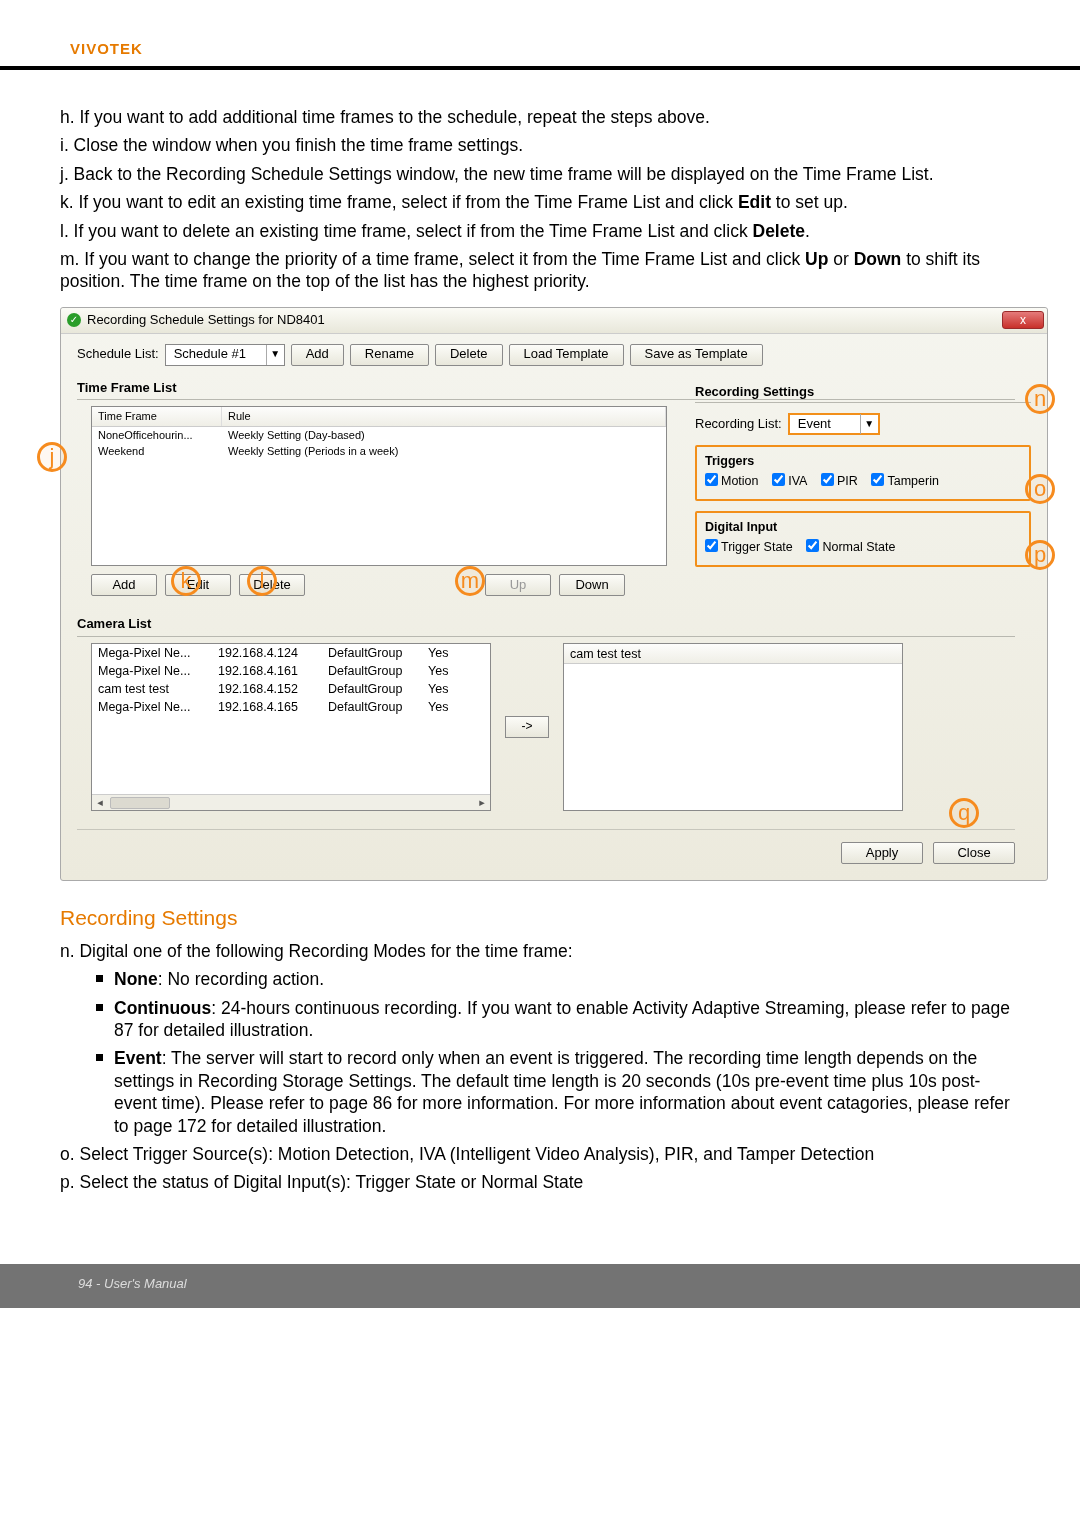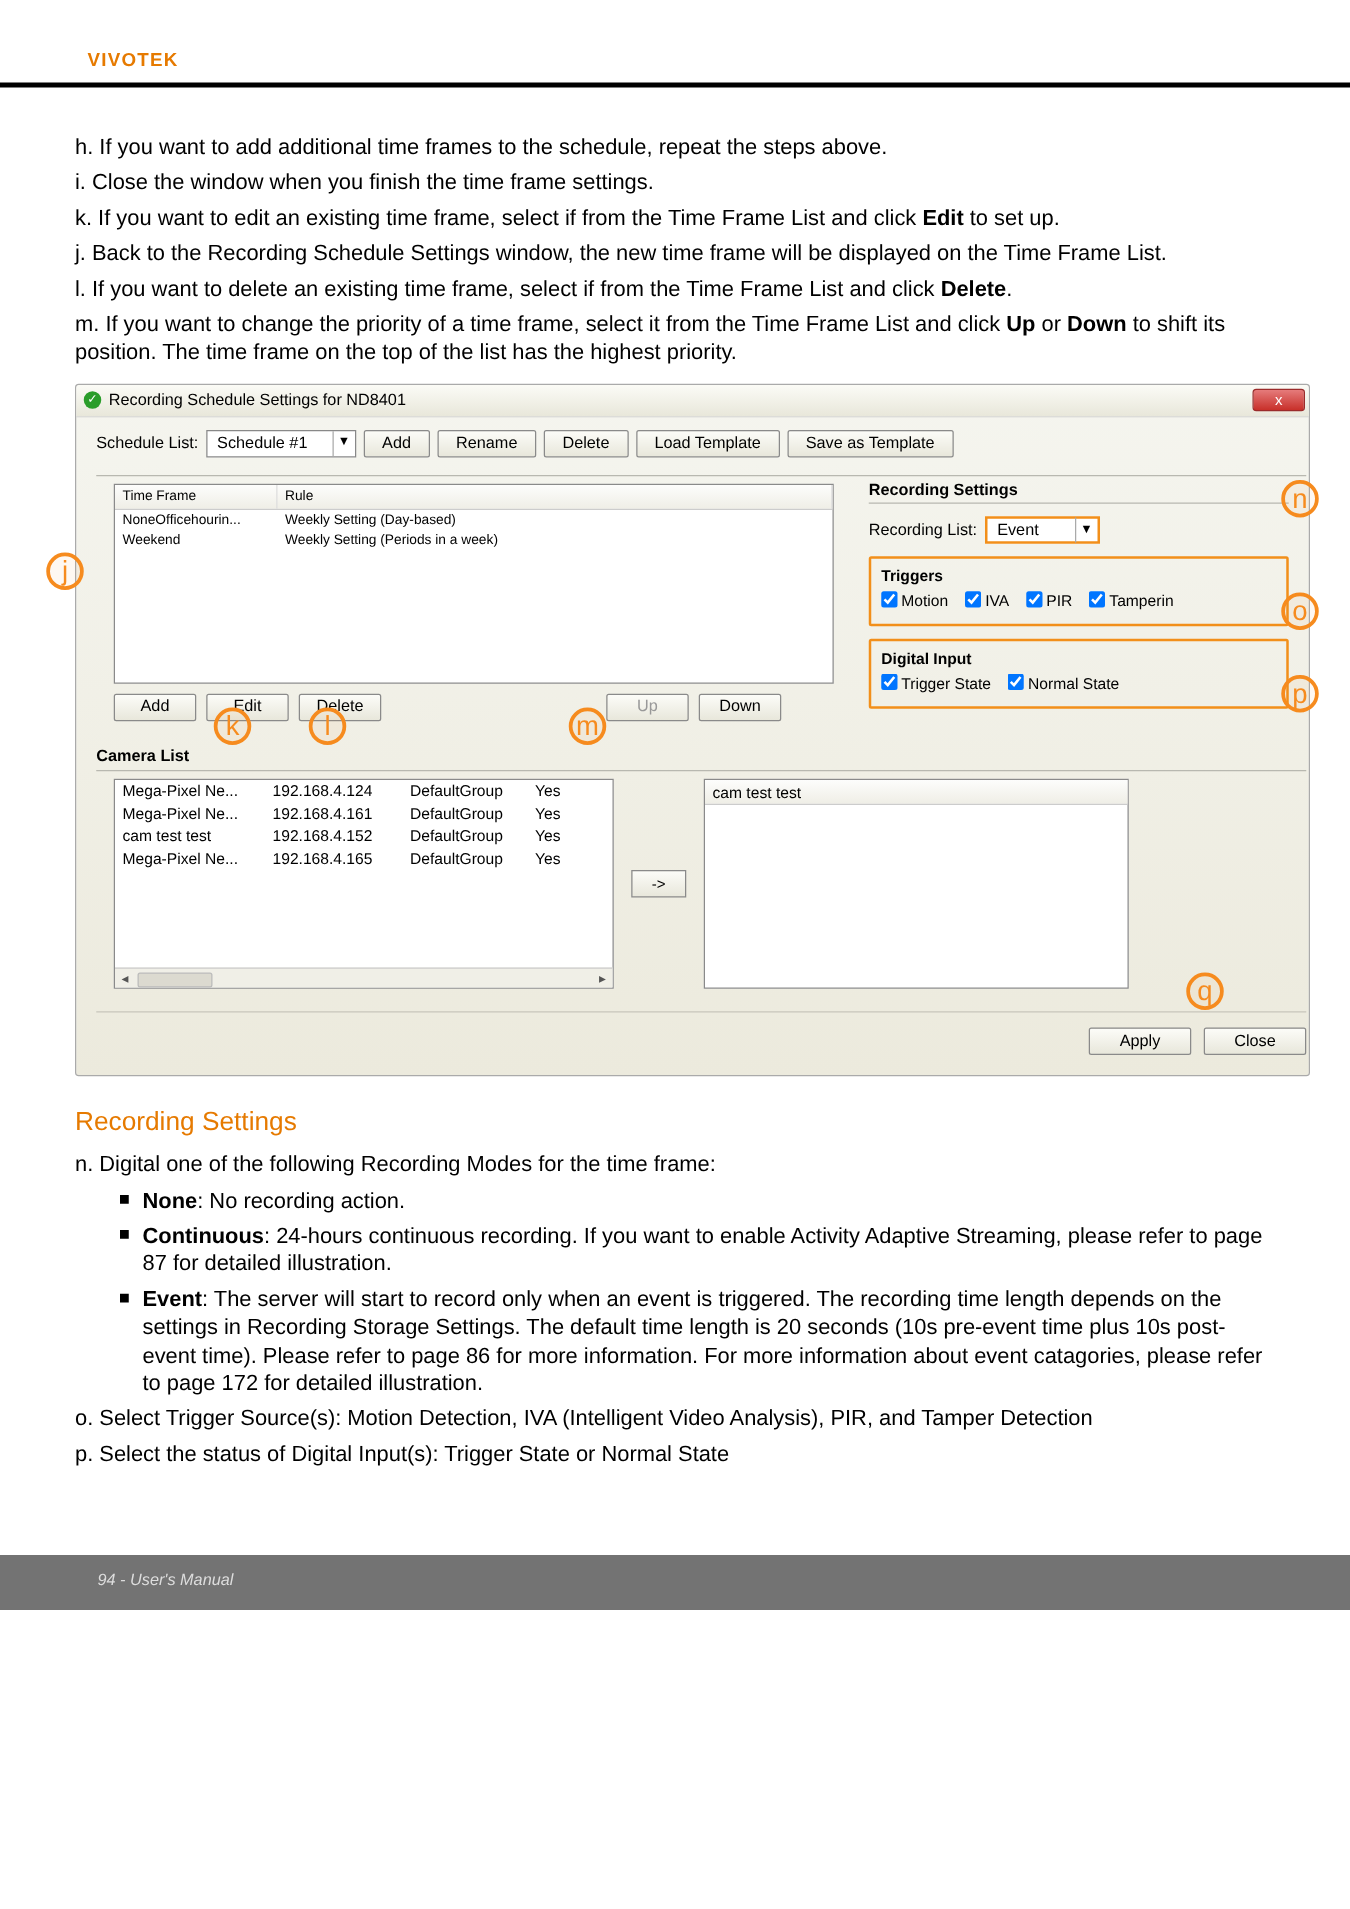--- a/index.html
+++ b/index.html
@@ -62,21 +62,21 @@
     width: 42px; height: 18px;
     background: linear-gradient(#e57b7b,#c8302a);
     border: 1px solid #9b2b2b;
     border-radius: 3px;
     color: #fff;
     font-size: 12px;
     text-align: center;
     line-height: 16px;
   }
   .dlg-body {
-    padding: 10px 2px 16px 16px;
+    padding: 10px 32px 16px 16px;
     position: relative;
   }
   .row1 {
     display: flex;
     align-items: center;
     gap: 6px;
     font-size: 13px;
     margin-bottom: 14px;
   }
   .combo {
@@ -256,24 +256,24 @@
 </head>
 <body>
 
 <div class="header">
   <span class="brand">VIVOTEK</span>
 </div>
 
 <div class="content">
   <p class="instr">h. If you want to add additional time frames to the schedule, repeat the steps above.</p>
   <p class="instr">i. Close the window when you finish the time frame settings.</p>
+  <p class="instr"><span>j. Back to the Recording Schedule Settings window, the new time frame will be displayed on the Time Frame List.</span></p>
   <p class="instr">
     <span>k. If you want to edit an existing time frame, select if from the Time Frame List and click </span><b>Edit</b><span> to set up.</span>
   </p>
-  <p class="instr"><span>j. Back to the Recording Schedule Settings window, the new time frame will be displayed on the Time Frame List.</span></p>
   <p class="instr">
     <span>l. If you want to delete an existing time frame, select if from the Time Frame List and click </span><b>Delete</b><span>.</span>
   </p>
   <p class="instr">
     <span>m. If you want to change the priority of a time frame, select it from the Time Frame List and click </span><b>Up</b><span> or </span><b>Down</b><span> to shift its position. The time frame on the top of the list has the highest priority.</span>
   </p>
 
   <div class="dlg-wrap">
     <div class="titlebar">
       <span class="tick">✓</span>
@@ -288,20 +288,21 @@
           <span class="val">Schedule #1</span>
           <span class="arr">▼</span>
         </span>
         <span class="btn">Add</span>
         <span class="btn">Rename</span>
         <span class="btn">Delete</span>
         <span class="btn">Load Template</span>
         <span class="btn">Save as Template</span>
       </div>
 
+      <div class="section-head">Time Frame List</div>
       <hr class="divline">
 
       <div style="margin-left:14px;">
         <div class="tflist">
           <div class="th">
             <div class="th-c1">Time Frame</div>
             <div class="th-c2">Rule</div>
           </div>
           <div class="tr">
             <div class="th-c1">NoneOfficehourin...</div>

